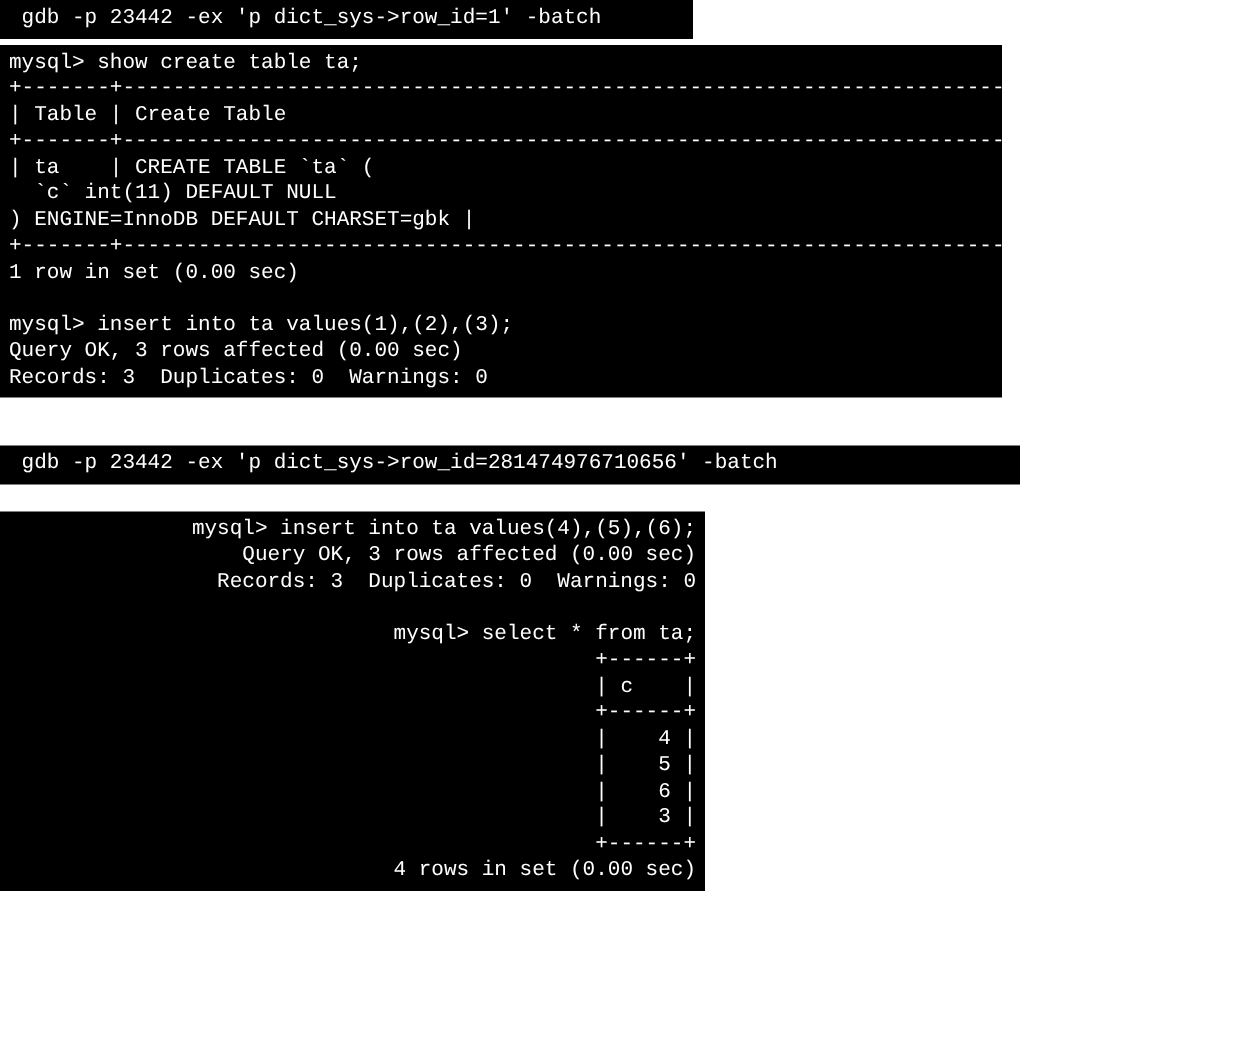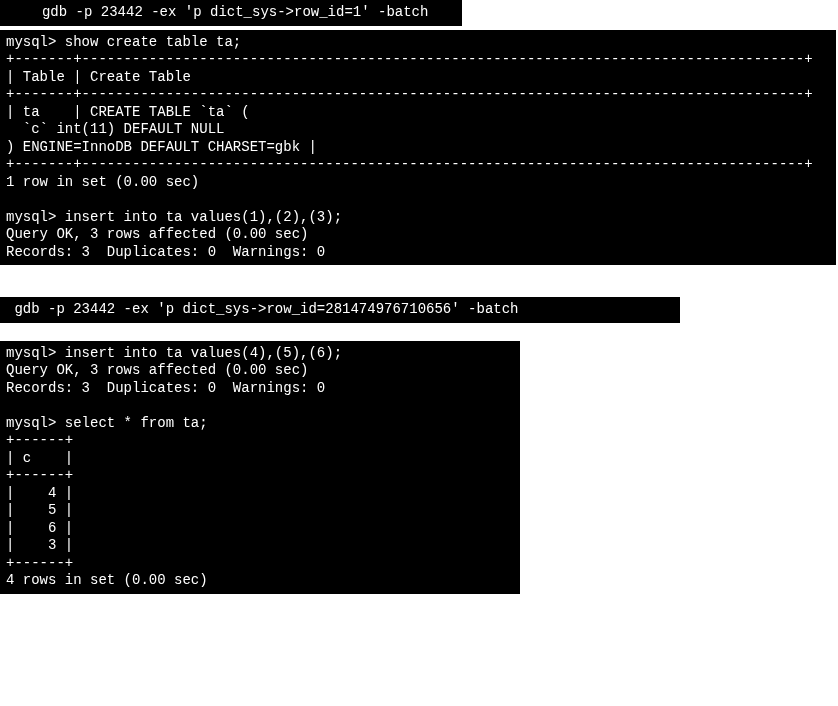--- a/index.html
+++ b/index.html
@@ -13,25 +13,25 @@
   .term-block {
     background: #000000;
     color: #ffffff;
     padding: 4px 6px;
     white-space: pre;
     line-height: 1.25;
     margin-bottom: 4px;
     display: inline-block;
     box-sizing: border-box;
   }
-  .full-width { width: 836px; display: block; }
+  .full-width { width: 668px; display: block; }
   .gap { height: 28px; }
-  .narrow1 { width: 462px; text-align: center; }
+  .narrow1 { width: 462px; }
   .narrow2 { width: 680px; }
-  .narrow3 { width: 520px; }
+  .narrow3 { width: 470px; text-align: right; }
 </style>
 </head>
 <body>
 
 
 
 
 <div class="term-block narrow1"><span> gdb -p 23442 -ex 'p dict_sys-&gt;row_id=1' -batch</span></div>
 
 

